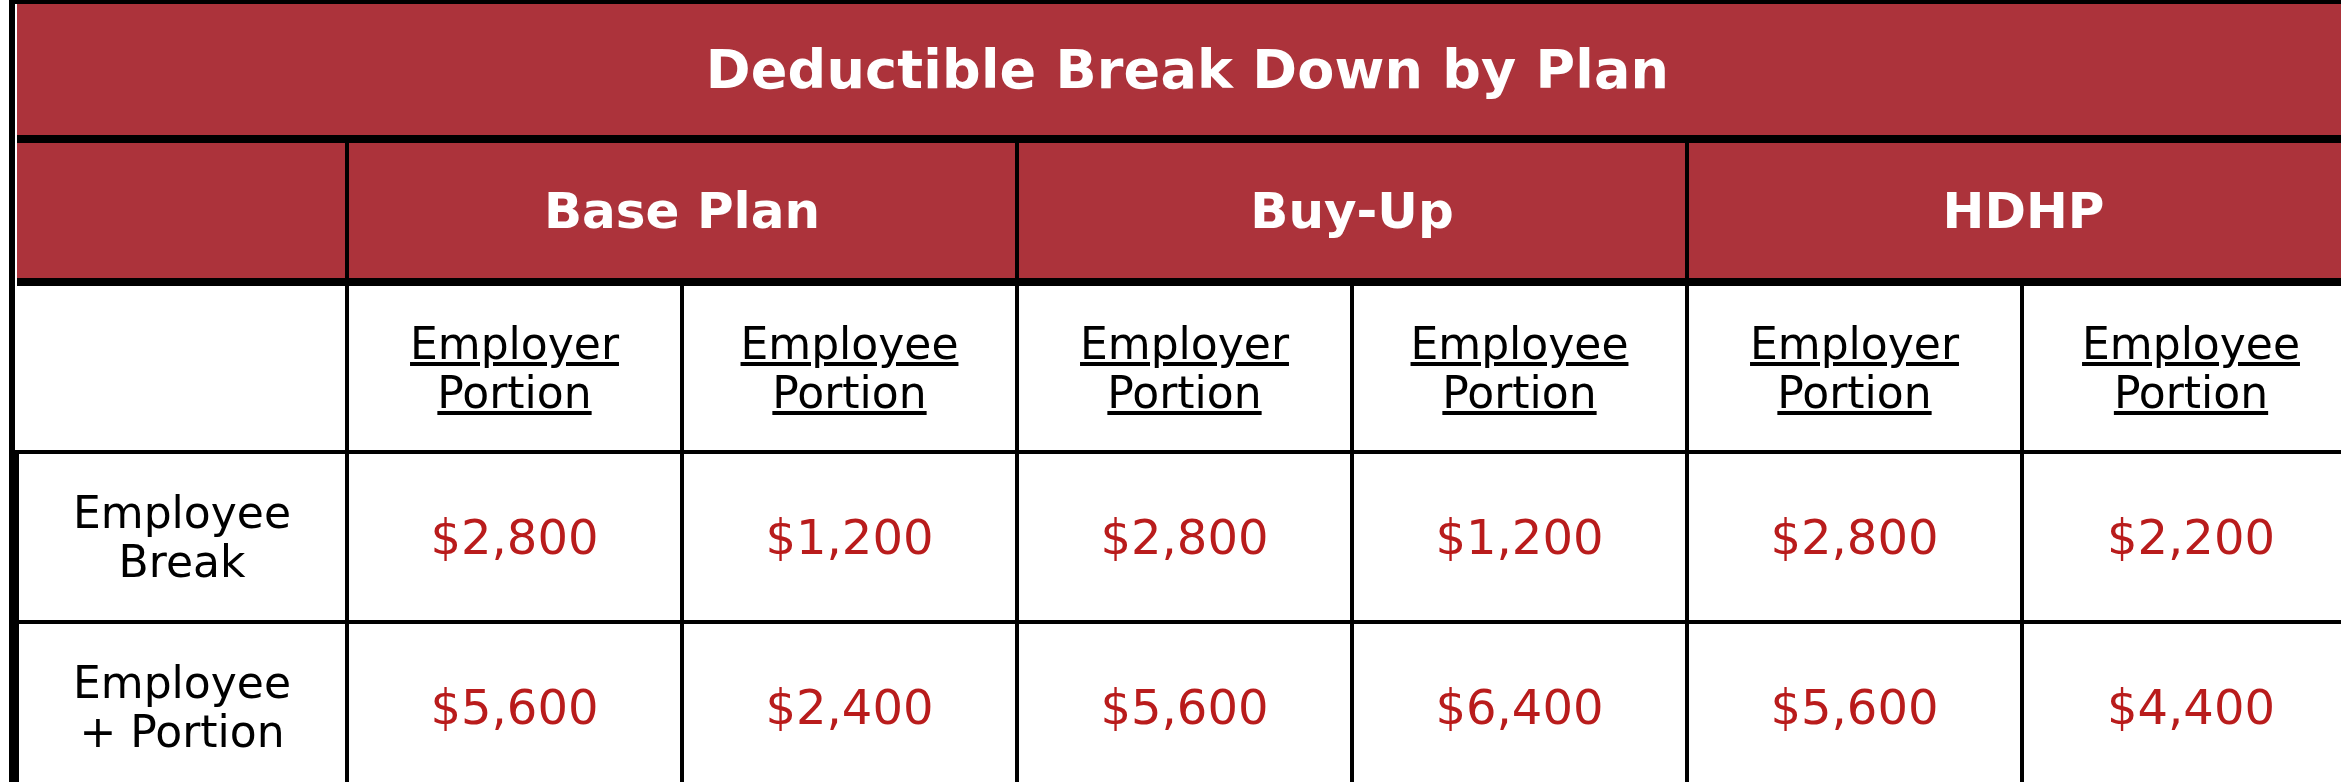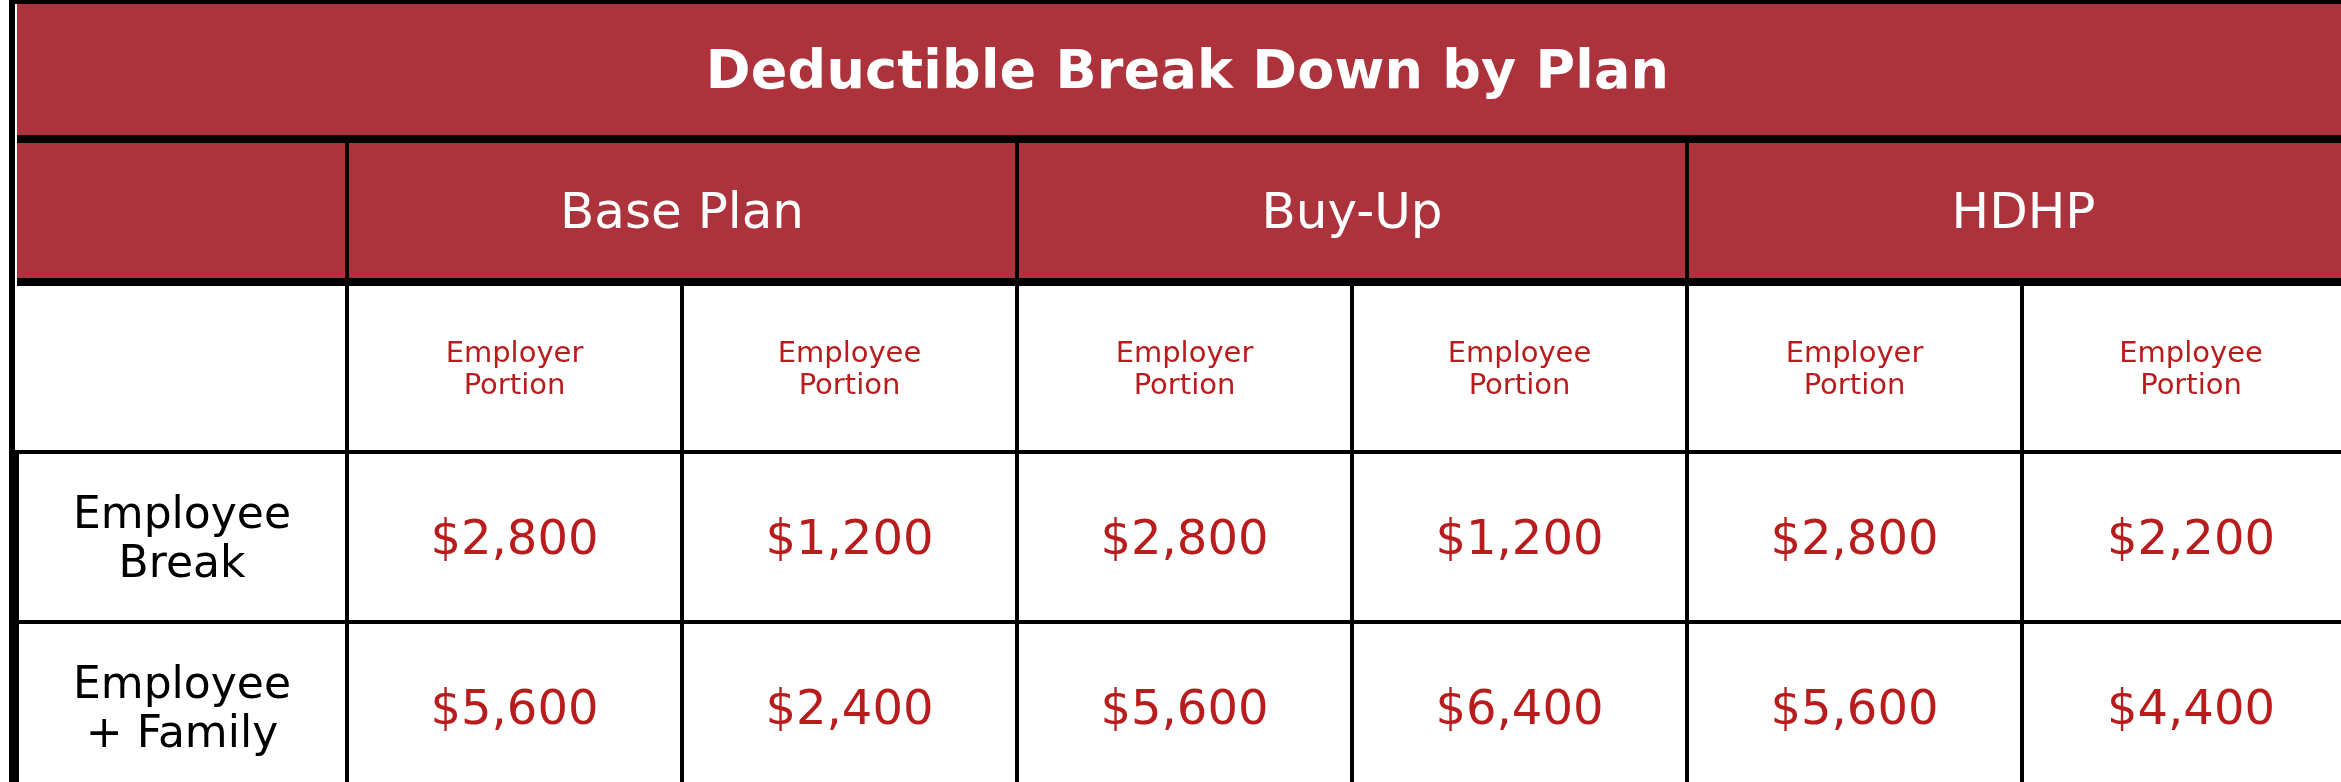--- a/index.html
+++ b/index.html
@@ -55,43 +55,44 @@
     border-left: none !important;
     border-right: none !important;
     border-bottom: 8px solid #000000 !important;
   }
 
   
   .plan-head {
     background: #ac333b !important;
     color: #ffffff;
     font-size: 50px;
-    font-weight: normal;
+    font-weight: bold;
     height: 135px;
     border-top: none !important;
     border-bottom: 8px solid #000000 !important;
     border-left: 5px solid #000000;
     border-right: 5px solid #000000;
   }
   .plan-head.corner-blank {
     border-left: none !important;
   }
   .plan-head.last-plan {
     border-right: none !important;
   }
 
   
   .sub-head {
-    font-size: 29px;
+    font-size: 44px;
     font-weight: normal;
-    color: #b91c1c;
+    color: #000000;
     height: 164px;
     line-height: 1.12;
     border-width: 3px;
     border-bottom: 8px solid #000000;
+    text-decoration: underline;
   }
   .sub-head.row-label-blank {
     border-left: none;
   }
   .sub-head.edge-right {
     border-right: none;
   }
 
   
   .row-label {
@@ -184,21 +185,21 @@
         <td class="value-cell">$1,200</td>
         <td class="value-cell">$2,800</td>
         <td class="value-cell">$1,200</td>
         <td class="value-cell">$2,800</td>
         <td class="value-cell edge-right">$2,200</td>
       </tr>
 
       <tr class="data-row last-row">
         <td class="row-label">
           <span class="cell-line">Employee</span>
-          <span class="cell-line">+ Family</span>
+          <span class="cell-line">+ Portion</span>
         </td>
         <td class="value-cell">$5,600</td>
         <td class="value-cell">$2,400</td>
         <td class="value-cell">$5,600</td>
         <td class="value-cell">$6,400</td>
         <td class="value-cell">$5,600</td>
         <td class="value-cell edge-right">$4,400</td>
       </tr>
     </tbody>
   </table>

